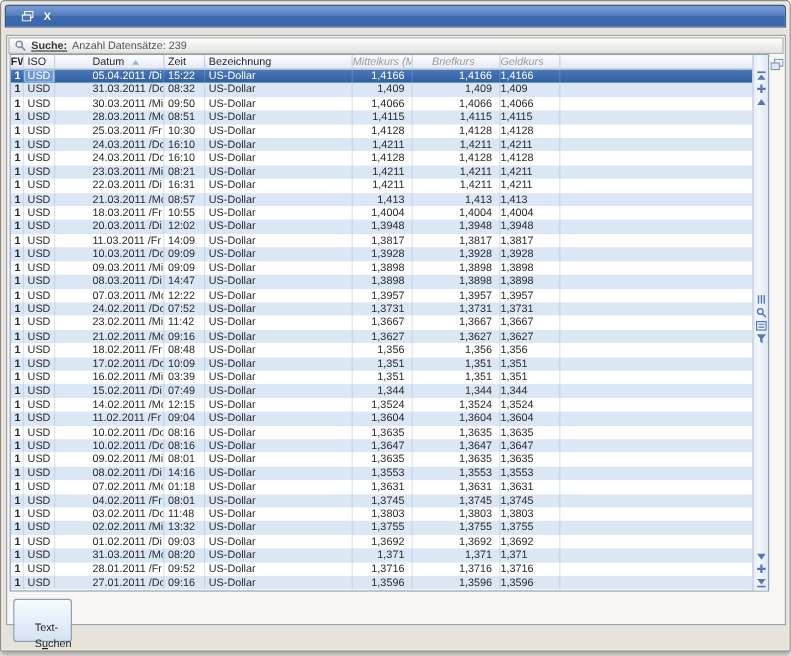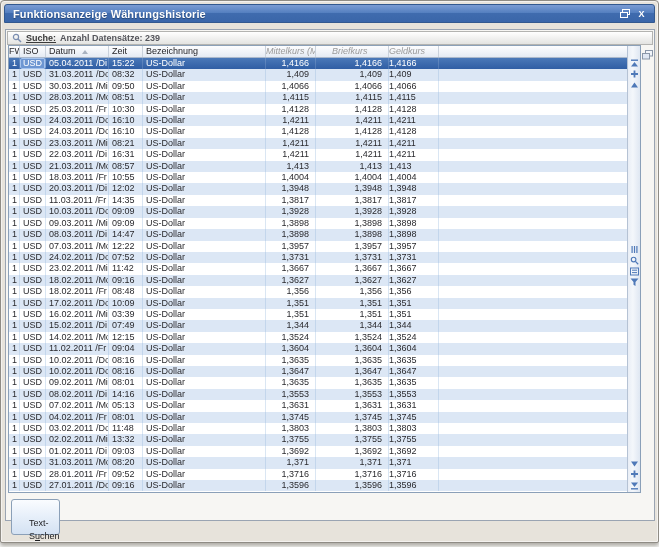--- a/index.html
+++ b/index.html
@@ -32,21 +32,21 @@
   
   .searchbar {
     position:absolute; left:1px; top:1px; width:646px; height:14px;
     background:linear-gradient(#ffffff,#e3e3e1);
     border:1px solid #b3b3b0;
     display:flex; align-items:center; padding:0 5px 0 4px; gap:4px;
   }
   .s-label { font-size:9px; font-weight:bold; color:#3a3a3a;text-decoration:underline; }
   .s-ph { font-size:9px; font-style:italic; color:#8f8f8f; flex:1; white-space:nowrap; overflow:hidden; }
   .s-count { font-size:9px; color:#55565c; white-space:nowrap; }
-  .s-count b { font-weight:bold; }
+  .s-count b { font-weight:normal; }
   
   .grid {
     position:absolute; left:2px; top:15px; width:633px; height:448px;
     border:1px solid #8ba0b8; background:#fff; display:flex;
   }
   .gmain { width:618px; display:flex; flex-direction:column; }
   .ghead {
     height:12px; display:flex;
     background:linear-gradient(#fdfdfe,#eef2f8 60%, #e4eaf3);
     border-bottom:1px solid #aab8cb; flex:none;
@@ -64,23 +64,23 @@
   }
   .gbody { flex:1; overflow:hidden; }
   .row { display:flex; height:11.42px; }
   .row:nth-child(odd) { background:#ffffff; }
   .row:nth-child(even){ background:#dce7f5; }
   .cell {
     font-size:9px; line-height:11.42px; color:#2a2a2e;
     padding-left:3px; white-space:nowrap; overflow:hidden;
     border-right:1px solid rgba(150,183,222,.35);
   }
-  .c-fw    { width:11px; text-align:right; padding:0 2px 0 0; }
+  .c-fw    { width:11px; text-align:right; padding:0 2px 0 0;font-weight:bold; }
   .c-iso   { width:26px; }
-  .c-datum { width:63px; }
+  .c-datum { width:63px;margin-left:28px; }
   .c-zeit  { width:34px; }
   .c-bez   { width:123px; }
   .c-mittel{ width:50px; text-align:right; padding:0 6px 0 0; }
   .c-brief { width:57px; text-align:right; padding:0 6px 0 0;margin-left:16px; }
   .c-geld  { width:50px; padding:0 6px 0 0; }
   .c-fill  { flex:1; border-right:none; }
   .row.selected { background:linear-gradient(#4a78b8,#305ea4); }
   .row.selected .cell { color:#fff; border-right-color:rgba(255,255,255,.15); }
   .row.selected .c-iso {
     background:#6d96d2; box-shadow:inset 0 0 0 1px #a6c4ee; border-radius:2px;
@@ -106,21 +106,20 @@
     font-size:9px; color:#1d1d20; line-height:13px; text-align:center; padding:17px;
   }
   .btn .u { text-decoration:underline; }
 </style>
 </head>
 <body>
 
 <div class="window">
 
   <div class="titlebar">
-    <span class="title">Funktionsanzeige Währungshistorie</span>
     <span class="tb-btn">
       <svg width="10" height="9" viewBox="0 0 10 9">
           <rect x="2.5" y="0.5" width="7" height="5" fill="none" stroke="#fff"></rect>
           <rect x="0.5" y="3.5" width="7" height="5" fill="#4a74b6" stroke="#fff"></rect>
         </svg>
     </span>
     <span class="tb-btn">X</span>
   </div>
 
   <div class="panel">
@@ -296,21 +295,21 @@
     <div class="cell c-bez">US-Dollar</div>
     <div class="cell c-mittel">1,3948</div>
     <div class="cell c-brief">1,3948</div>
     <div class="cell c-geld">1,3948</div>
     <div class="cell c-fill"></div>
   </div>
             <div class="row">
     <div class="cell c-fw">1</div>
     <div class="cell c-iso">USD</div>
     <div class="cell c-datum">11.03.2011 /Fr</div>
-    <div class="cell c-zeit">14:35</div>
+    <div class="cell c-zeit">14:09</div>
     <div class="cell c-bez">US-Dollar</div>
     <div class="cell c-mittel">1,3817</div>
     <div class="cell c-brief">1,3817</div>
     <div class="cell c-geld">1,3817</div>
     <div class="cell c-fill"></div>
   </div>
             <div class="row">
     <div class="cell c-fw">1</div>
     <div class="cell c-iso">USD</div>
     <div class="cell c-datum">10.03.2011 /Do</div>
@@ -372,21 +371,21 @@
     <div class="cell c-zeit">11:42</div>
     <div class="cell c-bez">US-Dollar</div>
     <div class="cell c-mittel">1,3667</div>
     <div class="cell c-brief">1,3667</div>
     <div class="cell c-geld">1,3667</div>
     <div class="cell c-fill"></div>
   </div>
             <div class="row">
     <div class="cell c-fw">1</div>
     <div class="cell c-iso">USD</div>
-    <div class="cell c-datum">18.02.2011 /Mo</div>
+    <div class="cell c-datum">21.02.2011 /Mo</div>
     <div class="cell c-zeit">09:16</div>
     <div class="cell c-bez">US-Dollar</div>
     <div class="cell c-mittel">1,3627</div>
     <div class="cell c-brief">1,3627</div>
     <div class="cell c-geld">1,3627</div>
     <div class="cell c-fill"></div>
   </div>
             <div class="row">
     <div class="cell c-fw">1</div>
     <div class="cell c-iso">USD</div>
@@ -494,21 +493,21 @@
     <div class="cell c-bez">US-Dollar</div>
     <div class="cell c-mittel">1,3553</div>
     <div class="cell c-brief">1,3553</div>
     <div class="cell c-geld">1,3553</div>
     <div class="cell c-fill"></div>
   </div>
             <div class="row">
     <div class="cell c-fw">1</div>
     <div class="cell c-iso">USD</div>
     <div class="cell c-datum">07.02.2011 /Mo</div>
-    <div class="cell c-zeit">05:13</div>
+    <div class="cell c-zeit">01:18</div>
     <div class="cell c-bez">US-Dollar</div>
     <div class="cell c-mittel">1,3631</div>
     <div class="cell c-brief">1,3631</div>
     <div class="cell c-geld">1,3631</div>
     <div class="cell c-fill"></div>
   </div>
             <div class="row">
     <div class="cell c-fw">1</div>
     <div class="cell c-iso">USD</div>
     <div class="cell c-datum">04.02.2011 /Fr</div>

